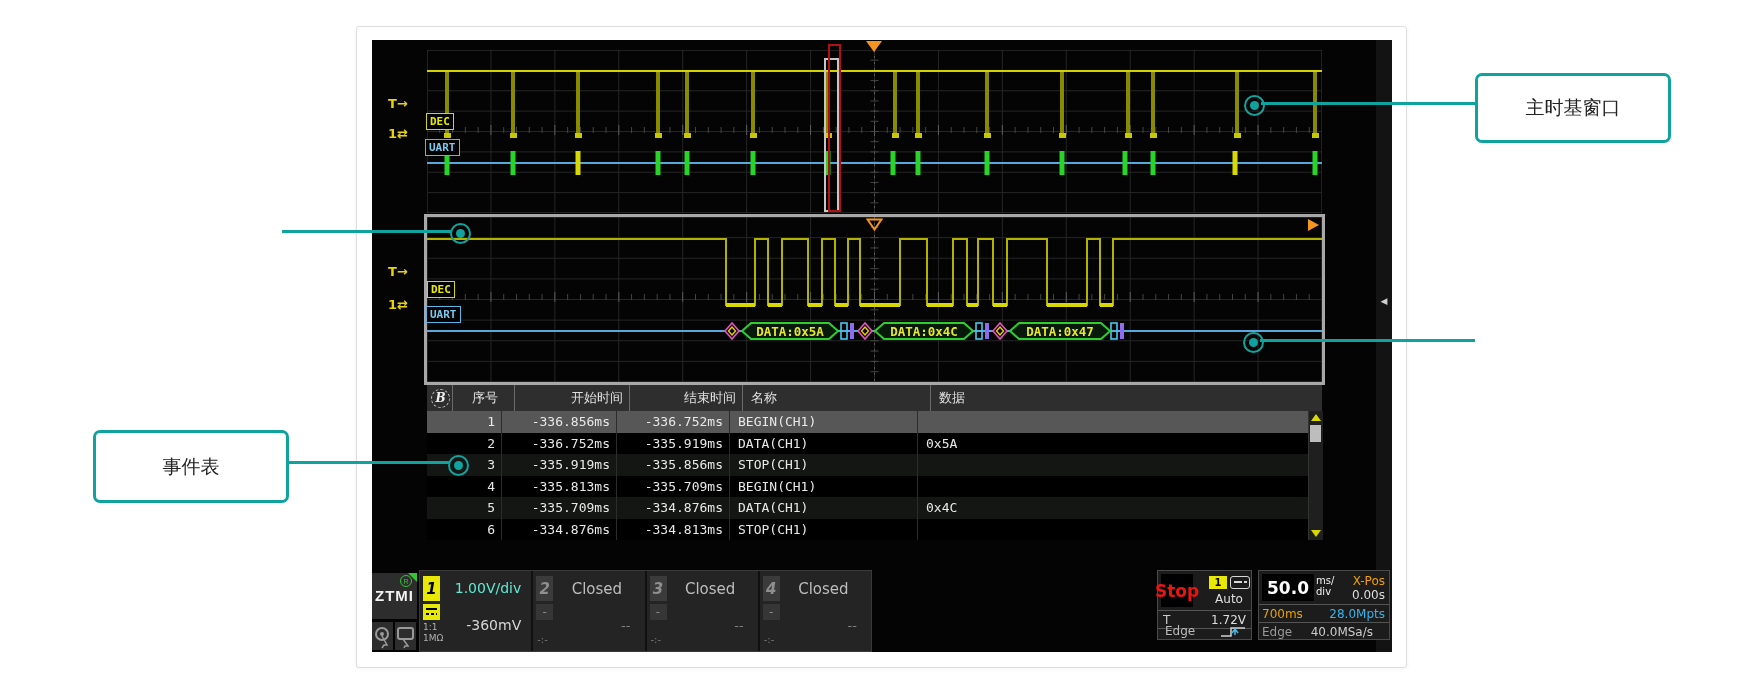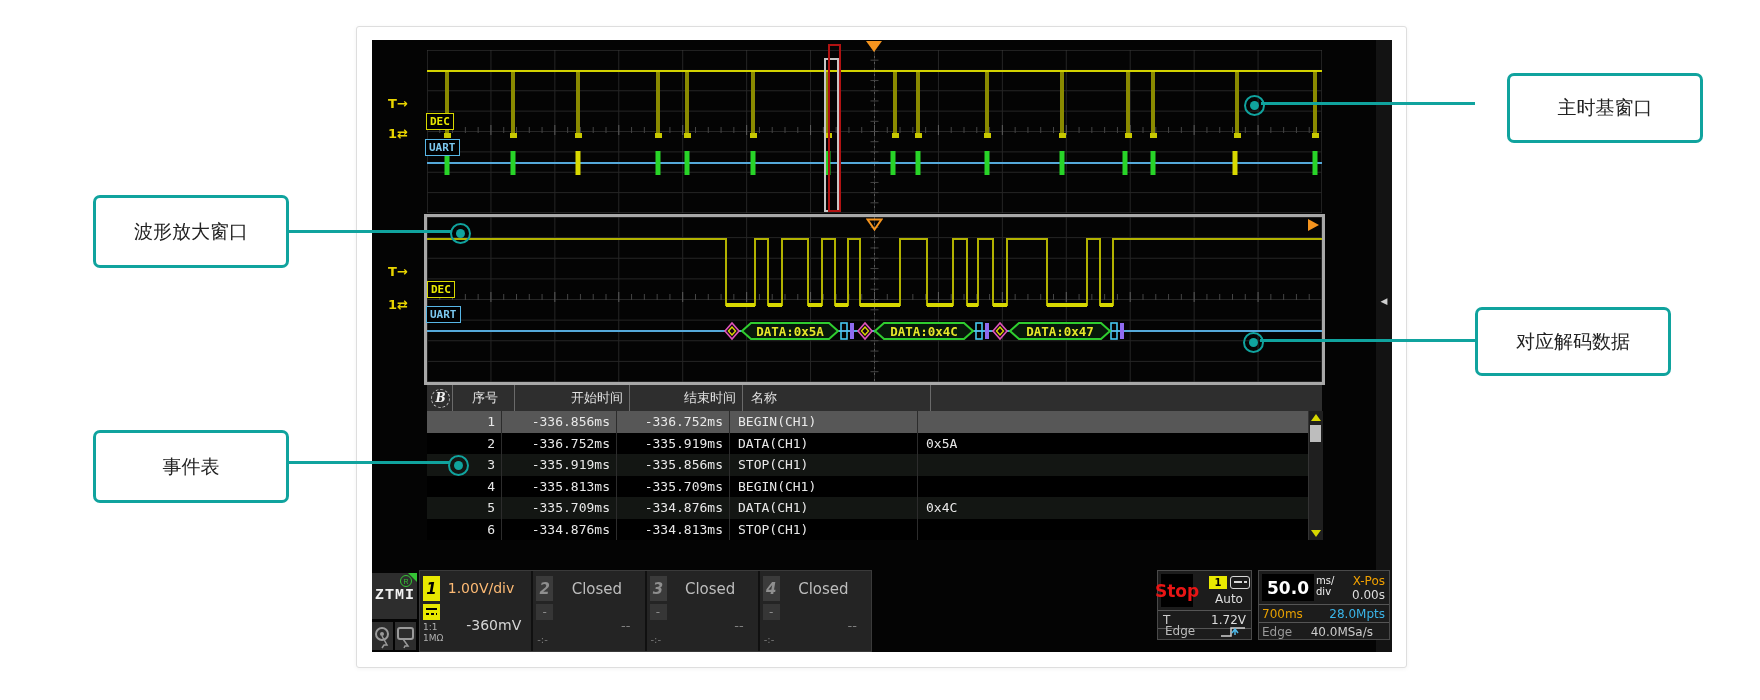--- a/index.html
+++ b/index.html
@@ -60,37 +60,37 @@
   .chnum.on{background:#e8e800;color:#000;}
   .chnum.off{background:#3b3b3b;color:#8f8f8f;}
   .coup{position:absolute;left:3px;top:33px;width:17px;height:16px;background:#e8e800;}
   .coup i{position:absolute;left:3px;right:3px;top:4px;height:2px;background:#000;}
   .coup u{position:absolute;left:3px;top:9px;width:11px;height:2px;
           background:repeating-linear-gradient(90deg,#000 0 3px,transparent 3px 5px);}
   .mins{position:absolute;left:3px;top:33px;width:17px;height:16px;background:#363636;color:#8a8a8a;
         display:flex;align-items:center;justify-content:center;font-size:12px;}
   .probe{position:absolute;left:3px;top:51px;font-size:9px;color:#b0b0b0;line-height:1.25;font-family:"DejaVu Sans",sans-serif;}
   .pdim{position:absolute;left:4px;top:63px;font-size:10px;color:#787878;}
-  .v1{position:absolute;right:17px;top:9px;font-size:14px;color:#fdba74;}
+  .v1{position:absolute;right:10px;top:9px;font-size:14px;color:#5eead4;}
   .vc{position:absolute;left:22px;right:6px;top:9px;text-align:center;font-size:15px;color:#bdbdbd;}
   .v2{position:absolute;right:10px;top:46px;font-size:14px;color:#d6d6d6;margin-left:16px;}
   .v2dim{position:absolute;right:14px;top:47px;font-size:13px;color:#808080;}
   .tblk{position:absolute;background:#1c1c1c;border:1px solid #4a4a4a;box-sizing:border-box;
         font-family:"DejaVu Sans",sans-serif;z-index:6;}
   .hline{position:absolute;left:0;right:0;height:1px;background:#555;}
   .stoptile{position:absolute;left:3px;top:3px;width:32px;height:33px;background:#000;color:#e81515;
             font-weight:bold;font-size:17px;display:flex;align-items:center;justify-content:center;}
   .srctile{position:absolute;left:51px;top:5px;width:18px;height:13px;background:#e8e800;color:#000;
            font-weight:bold;font-size:10px;display:flex;align-items:center;justify-content:center;}
   .bustile{position:absolute;left:72px;top:5px;width:20px;height:13px;border:1px solid #d8d8d8;border-radius:3px;box-sizing:border-box;}
   .bustile i{position:absolute;top:4px;height:2px;background:#d8d8d8;}
   .scaletile{position:absolute;left:3px;top:3px;width:52px;height:27px;background:#000;color:#fff;
              font-weight:bold;font-size:17px;display:flex;align-items:center;justify-content:center;font-family:"DejaVu Sans",sans-serif;}
   .small{font-size:12px;position:absolute;}
-  .logo{position:absolute;color:#f2f2f2;font-weight:bold;font-size:15px;letter-spacing:1px;font-family:Liberation Mono, monospace;}
+  .logo{position:absolute;color:#f2f2f2;font-weight:bold;font-size:15px;letter-spacing:1px;font-family:Liberation Sans, sans-serif;}
   .rreg{position:absolute;width:10px;height:10px;border:1px solid #35c435;border-radius:50%;color:#35c435;
         font-size:7px;display:flex;align-items:center;justify-content:center;}
   .corner{position:absolute;right:0;top:0;width:0;height:0;border-top:9px solid #35c435;border-left:9px solid transparent;}
 </style>
 </head>
 <body>
 
 <div class="page">
 
   <div class="card"></div>
@@ -416,20 +416,21 @@
 
     <div class="etable" style="left:55px;top:345px;width:895px;height:155px;">
       <div class="ehead">
         <div class="hc" style="width:26px;">
           <span class="bicon">B</span>
         </div>
         <div class="hc num-l" style="width:49px;padding-left:6px;margin-left:13px;">序号</div>
         <div class="hc num-r" style="width:115px;">开始时间</div>
         <div class="hc num-r" style="width:113px;">结束时间</div>
         <div class="hc num-l" style="width:188px;">名称</div>
+        <div class="hc num-l" style="width:390px;border-right:none;">数据</div>
       </div>
 
       <div class="erow sel" style="top:26px;">
         <div class="ecell num-r" style="width:75px;">1</div>
         <div class="ecell num-r" style="width:115px;">-336.856ms</div>
         <div class="ecell num-r" style="width:113px;">-336.752ms</div>
         <div class="ecell num-l" style="width:188px;">BEGIN(CH1)</div>
         <div class="ecell num-l" style="width:390px;border-right:none;"></div>
       </div>
       <div class="erow" style="top:47.5px;">
@@ -564,27 +565,25 @@
       <div class="small" style="left:3px;top:36px;color:#e8a000;">700ms</div>
       <div class="small" style="right:4px;top:36px;color:#3ab4e8;">28.0Mpts</div>
       <div class="hline" style="top:51px;"></div>
       <div class="small" style="left:3px;top:54px;color:#999;">Edge</div>
       <div class="small" style="right:16px;top:54px;color:#ccc;">40.0MSa/s</div>
     </div>
   </div>
 
   <div class="co-line" style="left:1261px;top:102px;width:214px;"></div>
   <div class="co-dot" style="left:1244px;top:95px;"></div>
-  <div class="co-box" style="left:1507px;top:73px;height:64px;">主时基窗口</div>
+  <div class="co-box" style="left:1475px;top:73px;height:64px;">主时基窗口</div>
 
   <div class="co-line" style="left:282px;top:230px;width:170px;"></div>
   <div class="co-dot" style="left:450px;top:223px;"></div>
-  <div class="co-box" style="left:93px;top:195px;height:67px;">波形放大窗口</div>
 
   <div class="co-line" style="left:1260px;top:339px;width:215px;"></div>
   <div class="co-dot" style="left:1243px;top:332px;"></div>
-  <div class="co-box" style="left:1475px;top:307px;height:63px;">对应解码数据</div>
 
   <div class="co-line" style="left:282px;top:461px;width:168px;"></div>
   <div class="co-dot" style="left:448px;top:455px;"></div>
   <div class="co-box" style="left:93px;top:430px;height:67px;">事件表</div>
 
 </div>
 
 </body></html>

